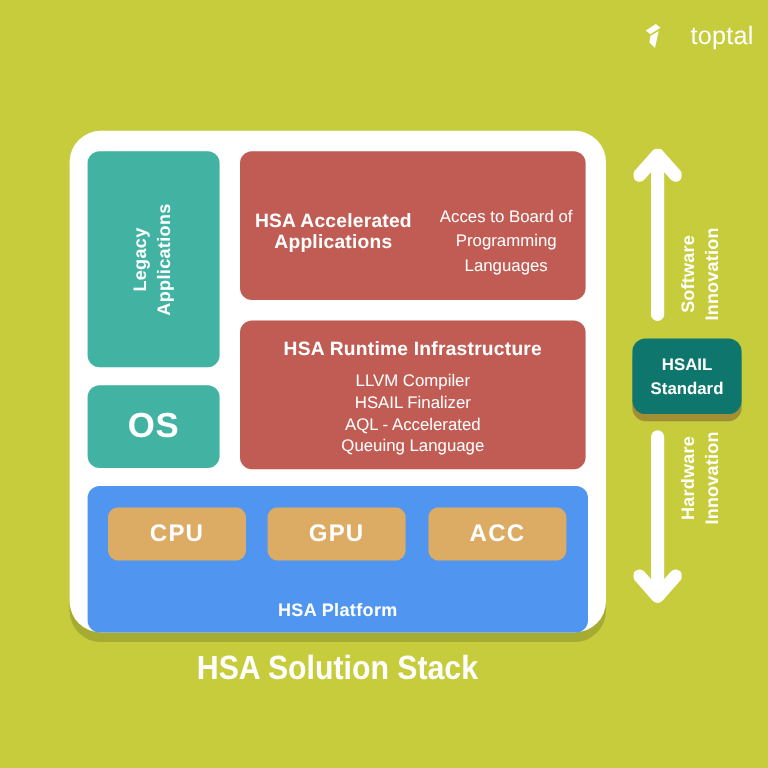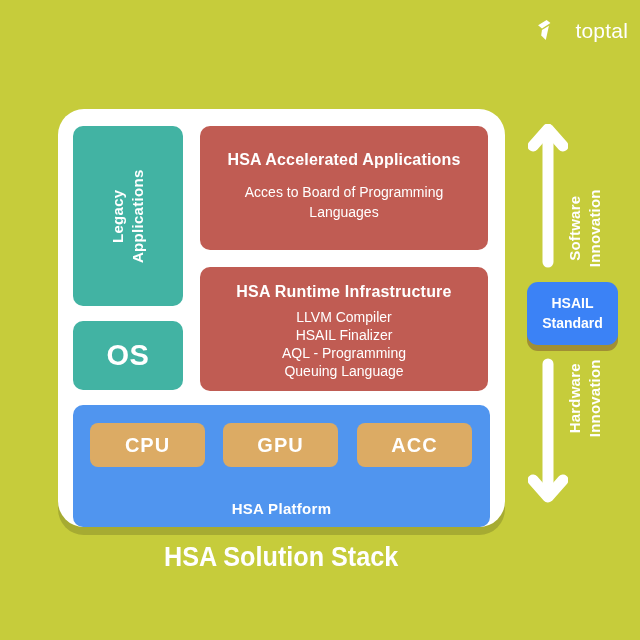--- a/index.html
+++ b/index.html
@@ -31,33 +31,33 @@
     background: #ffffff;
     border-radius: 26px;
     box-shadow: 0 8px 0 0 #a6ab32;
   }
   .box { position: absolute; border-radius: 10px; }
 
   .teal { background: #42b3a3; }
   .red  { background: #c05c53; }
   .blue { background: #5095ef; }
   .tan  { background: #dcab64; border-radius: 8px; }
-  .brown{ background: #3b82f6; }
+  .brown{ background: #0f766e; }
 
   .legacy-box { left: 15px; top: 17px; width: 110px; height: 180px;
     display: flex; align-items: center; justify-content: center; }
   .vert { transform: rotate(-90deg); white-space: nowrap; text-align: center;
     font-weight: bold; font-size: 15px; line-height: 1.35; letter-spacing: 0.3px; }
 
   .os-box { left: 15px; top: 212px; width: 110px; height: 69px;
     display: flex; align-items: center; justify-content: center;
     font-weight: bold; font-size: 29px; letter-spacing: 0.5px; }
 
   .apps-box { left: 142px; top: 17px; width: 288px; height: 124px;
-    display: flex; flex-direction: column; align-items: center;
+    display: flex; flex-direction: row; align-items: center;
     padding-top: 25px; box-sizing: border-box; text-align: center; }
   .box-title { font-weight: bold; font-size: 16px; letter-spacing: 0.2px; }
   .apps-box .box-title { margin-bottom: 13px; }
   .box-sub { font-size: 14px; line-height: 1.45; font-weight: 400; }
 
   .runtime-box { left: 142px; top: 158px; width: 288px; height: 124px;
     display: flex; flex-direction: column; align-items: center;
     padding-top: 16px; box-sizing: border-box; text-align: center; }
   .runtime-box .box-title { margin-bottom: 8px; }
   .runtime-line { font-size: 14px; line-height: 1.28; font-weight: 400; }
@@ -127,21 +127,21 @@
     <div class="box-sub">
       <div>Acces to Board of Programming</div>
       <div>Languages</div>
     </div>
   </div>
 
   <div class="box red runtime-box">
     <div class="box-title">HSA Runtime Infrastructure</div>
     <div class="runtime-line">LLVM Compiler</div>
     <div class="runtime-line">HSAIL Finalizer</div>
-    <div class="runtime-line">AQL - Programming</div>
+    <div class="runtime-line">AQL - Accelerated</div>
     <div class="runtime-line">Queuing Language</div>
   </div>
 
   <div class="box blue platform-box">
     <div class="box tan chip chip-cpu">
       <span>CPU</span>
     </div>
     <div class="box tan chip chip-acc">
       <span>ACC</span>
     </div>

